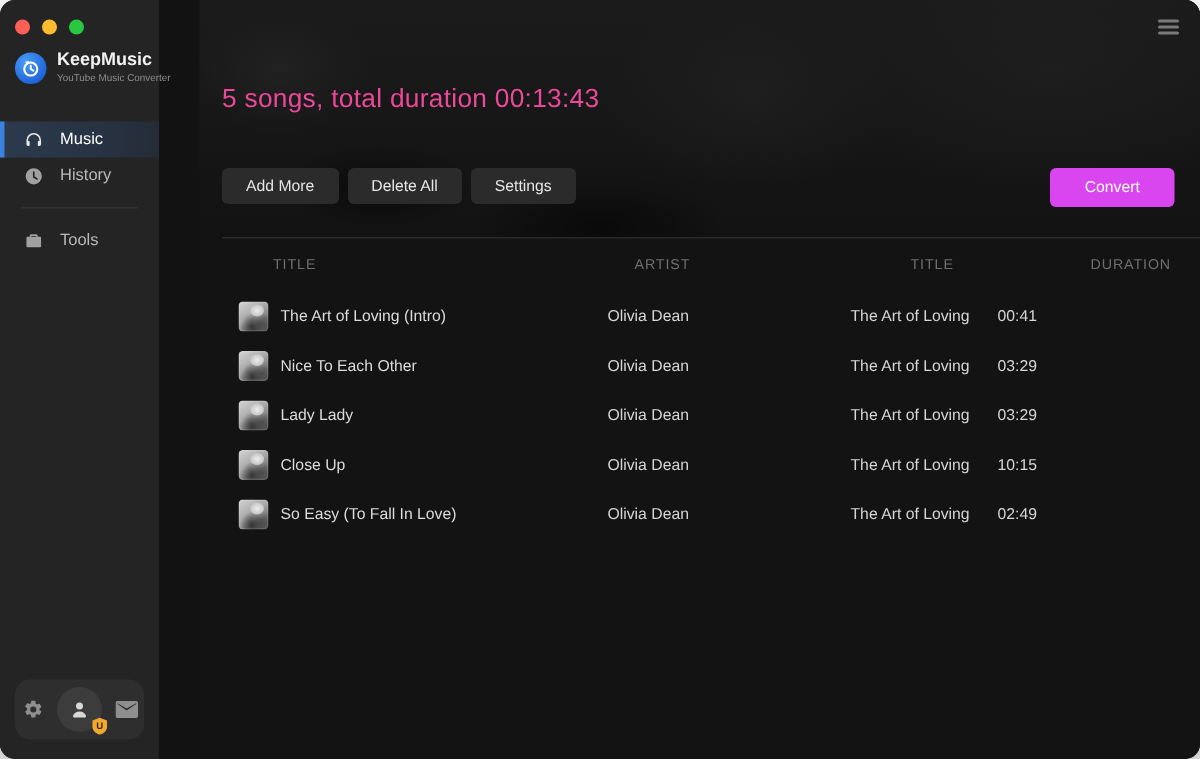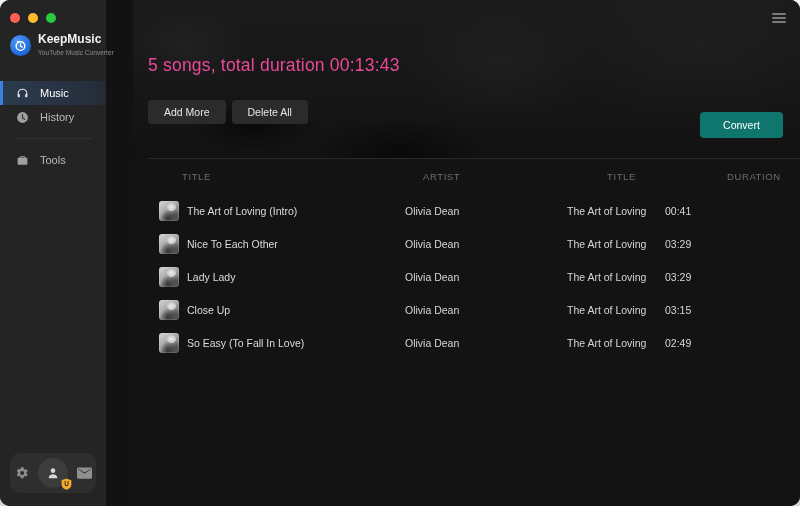--- a/index.html
+++ b/index.html
@@ -42,23 +42,23 @@
       radial-gradient(140px 90px at 55% 40%, rgba(60,60,60,.18), transparent 70%),
       radial-gradient(200px 120px at 85% 30%, rgba(45,45,45,.25), transparent 70%),
       radial-gradient(90px 60px at 8% 30%, rgba(70,70,70,.18), transparent 70%),
       linear-gradient(180deg,#1b1b1b 0%, #161616 60%, #121212 100%);
   }
   .menu-icon{position:absolute;top:13px;right:14px;width:14px;cursor:pointer;}
   .menu-icon div{height:2px;background:#7a7a7a;margin-bottom:2px;border-radius:1px;}
 
   .summary{position:absolute;left:15px;top:55px;color:#ec4899;font-size:17.5px;font-weight:500;letter-spacing:.2px;}
 
-  .toolbar{position:absolute;left:15px;top:100px;display:flex;gap:6px;}
+  .toolbar{position:absolute;left:15px;top:112px;display:flex;gap:6px;}
   .tb-btn{height:24px;padding:0 16px;background:#2b2b2b;border:none;border-radius:4px;color:#e6e6e6;font-size:10.5px;font-family:inherit;cursor:pointer;}
-  .convert-btn{position:absolute;right:17px;top:112px;height:26px;width:83px;background:#0f766e;border:none;border-radius:4px;color:#ffffff;font-size:10.5px;font-family:inherit;cursor:pointer;}
+  .convert-btn{position:absolute;right:17px;top:112px;height:26px;width:83px;background:#d946ef;border:none;border-radius:4px;color:#ffffff;font-size:10.5px;font-family:inherit;cursor:pointer;}
 
   .table{position:absolute;left:0;right:0;top:158px;bottom:0;}
   .table-topline{position:absolute;left:15px;right:0;top:0;height:1px;background:#2a2a2a;}
   .grid-row{display:grid;grid-template-columns:253px 162px 98px 1fr;align-items:center;padding-left:15px;}
   .thead{height:36px;color:#6e6e6e;font-size:9.5px;letter-spacing:.6px;gap:22px;}
   .thead .c-title{padding-left:34px;}
   .trow{height:33px;color:#dcdcdc;font-size:10.5px;padding-left:19px;}
   .c-title{display:flex;align-items:center;gap:8px;padding-left:7px;}
   .thumb{width:20px;height:20px;border-radius:3px;flex:0 0 auto;
     background:
@@ -148,20 +148,21 @@
       <div></div>
         <div></div>
         <div></div>
     </div>
 
     <div class="summary">5 songs, total duration 00:13:43</div>
 
     <div class="toolbar">
       <button class="tb-btn">Add More</button>
       <button class="tb-btn">Delete All</button>
+      <button class="tb-btn">Settings</button>
     </div>
     <button class="convert-btn">Convert</button>
 
     <div class="table">
       <div class="table-topline"></div>
       <div class="grid-row thead">
         <div class="c-title">TITLE</div>
         <div>ARTIST</div>
         <div>TITLE</div>
         <div>DURATION</div>
@@ -194,21 +195,21 @@
         <div class="c-album">The Art of Loving</div>
         <div class="c-duration">03:29</div>
       </div>
       <div class="grid-row trow">
         <div class="c-title">
             <span class="thumb"></span>
             <span>Close Up</span>
           </div>
         <div class="c-artist">Olivia Dean</div>
         <div class="c-album">The Art of Loving</div>
-        <div class="c-duration">03:15</div>
+        <div class="c-duration">10:15</div>
       </div>
       <div class="grid-row trow">
         <div class="c-title">
             <span class="thumb"></span>
             <span>So Easy (To Fall In Love)</span>
           </div>
         <div class="c-artist">Olivia Dean</div>
         <div class="c-album">The Art of Loving</div>
         <div class="c-duration">02:49</div>
       </div>

